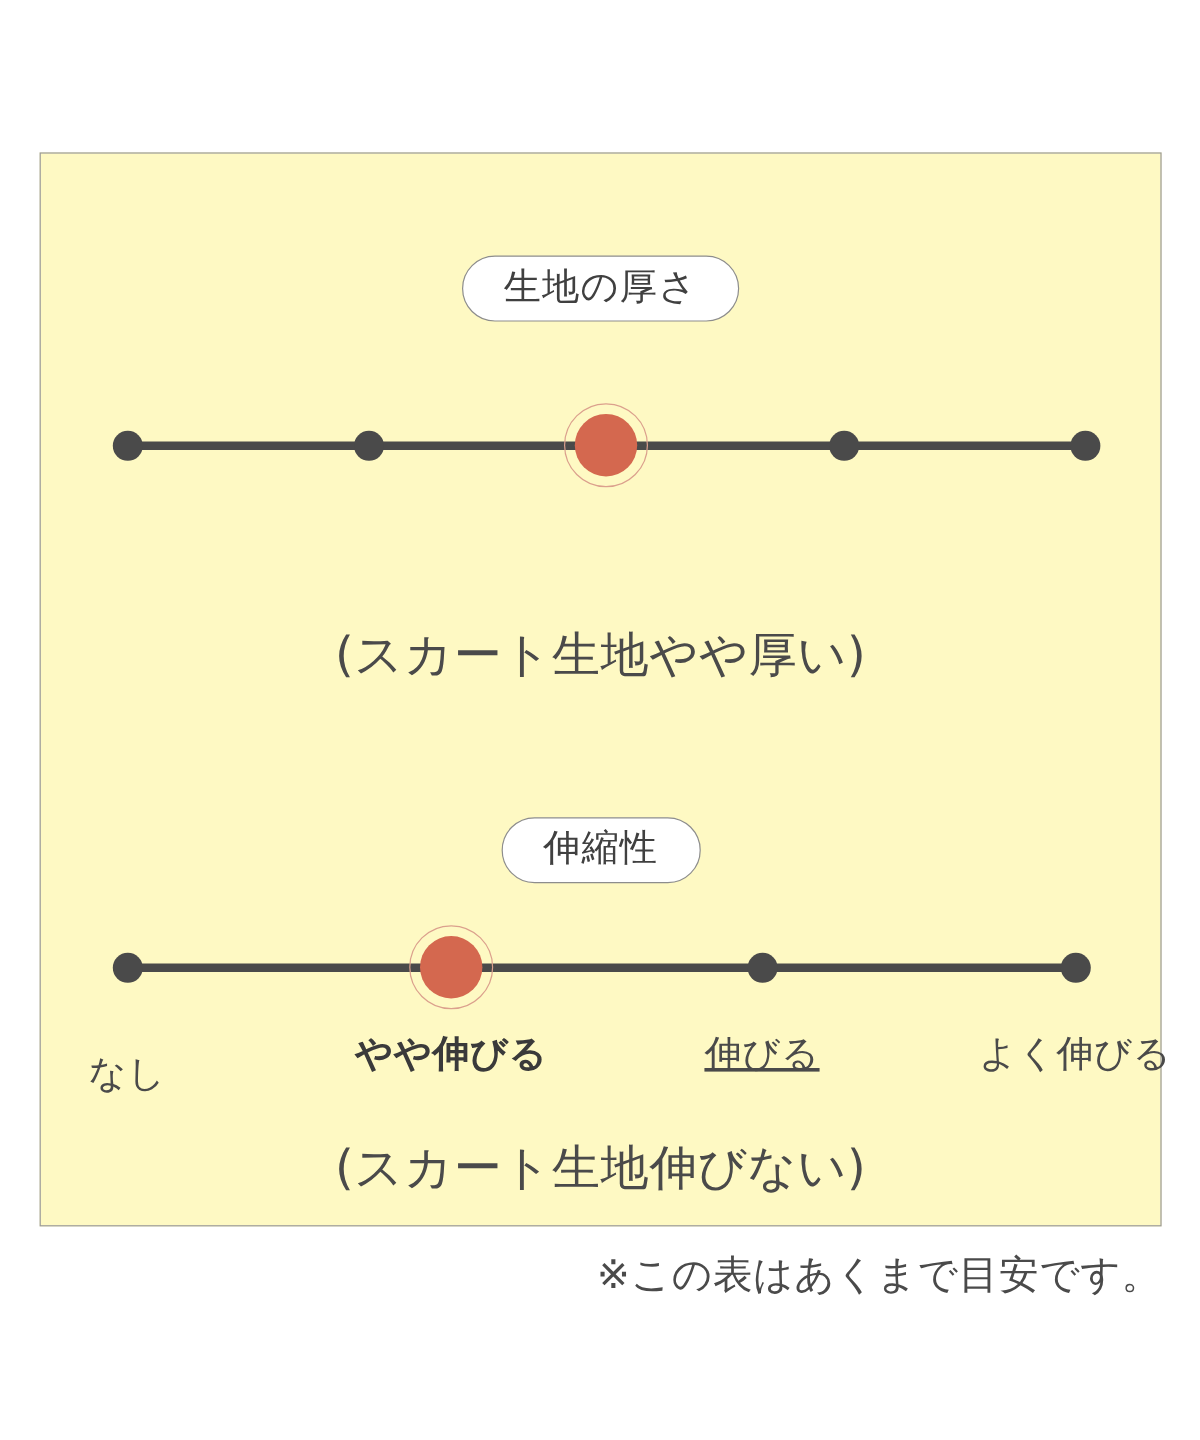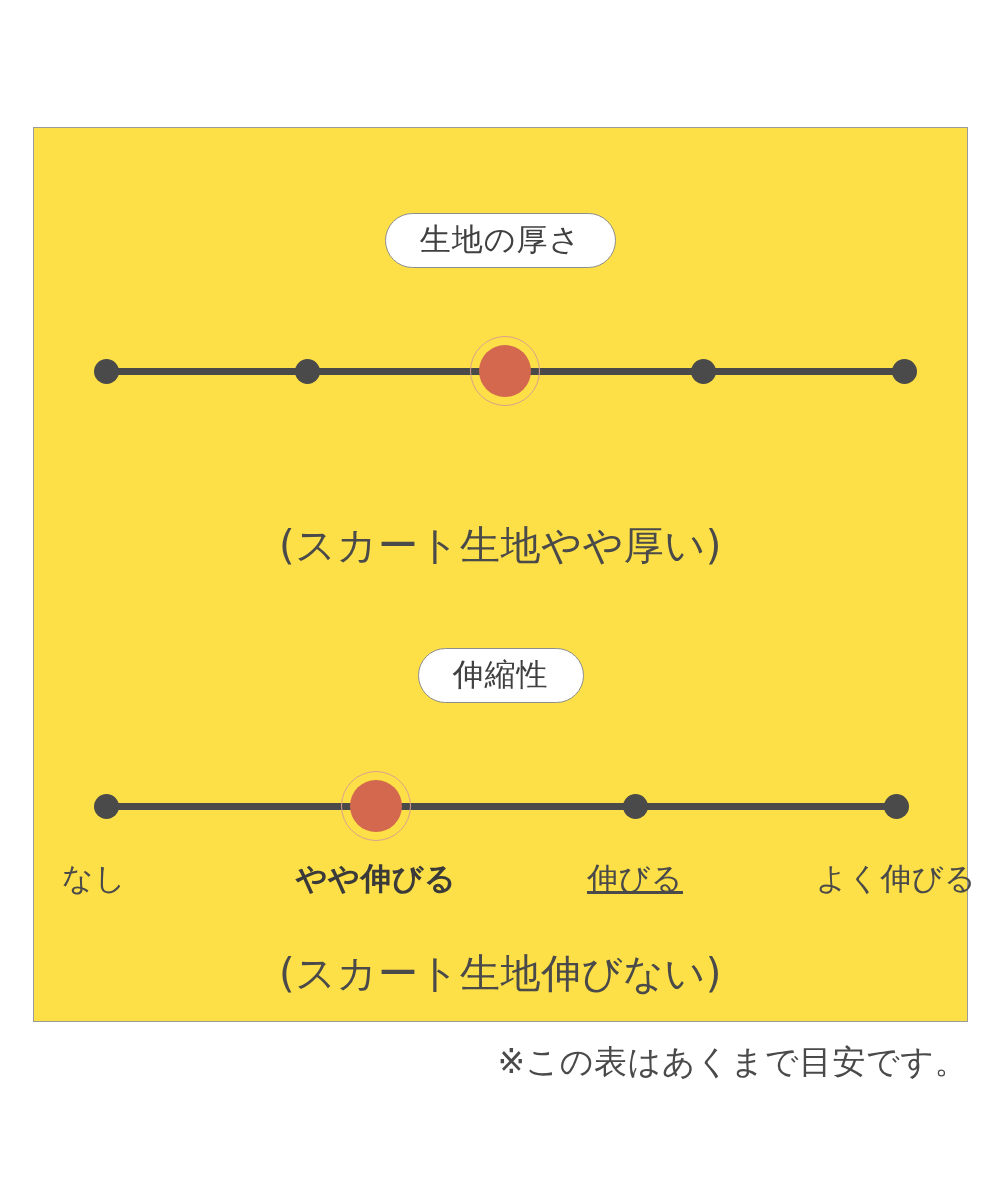--- a/index.html
+++ b/index.html
@@ -23,21 +23,21 @@
 
   
   .card {
     position: absolute;
     left: 33px;
     top: 127px;
     width: 935px;
     height: 895px;
     border: 1px solid #9a9a9a;
     box-sizing: border-box;
-    background: #fde047;
+    background: #fef9c3;
   }
 
   
   .pill-wrap {
     position: absolute;
     left: 0;
     width: 100%;
     display: flex;
     justify-content: center;
   }
@@ -156,36 +156,36 @@
       <div class="dot" style="left:273px;"></div>
       <div class="ring" style="left:471px;"></div>
       <div class="dot active" style="left:471px;"></div>
       <div class="dot" style="left:669px;"></div>
       <div class="dot" style="left:870px;"></div>
     </div>
 
 
     <div class="note" style="top:390px;">(スカート生地やや厚い)</div>
 
-    <div class="pill-wrap" style="top:520px;">
+    <div class="pill-wrap" style="top:553px;">
       <div class="pill">伸縮性</div>
     </div>
 
     <div class="slider" style="top:643px;">
       <div class="track" style="left:72px; width:790px;"></div>
 
       <div class="dot" style="left:72px;"></div>
       <div class="ring" style="left:342px;"></div>
       <div class="dot active" style="left:342px;"></div>
       <div class="dot" style="left:601px;"></div>
       <div class="dot" style="left:862px;"></div>
     </div>
 
     <div class="labels" style="top:735px;">
-      <div class="tick-label" style="left:60px;">なし</div>
+      <div class="tick-label" style="left:72px;margin-top:17px;">なし</div>
       <div class="tick-label selected" style="left:342px;">やや伸びる</div>
       <div class="tick-label" style="left:601px;text-decoration:underline;">伸びる</div>
       <div class="tick-label" style="left:862px;">よく伸びる</div>
     </div>
 
     <div class="note" style="top:818px;">(スカート生地伸びない)</div>
 
   </div>
 
   <div class="disclaimer">※この表はあくまで目安です。</div>

